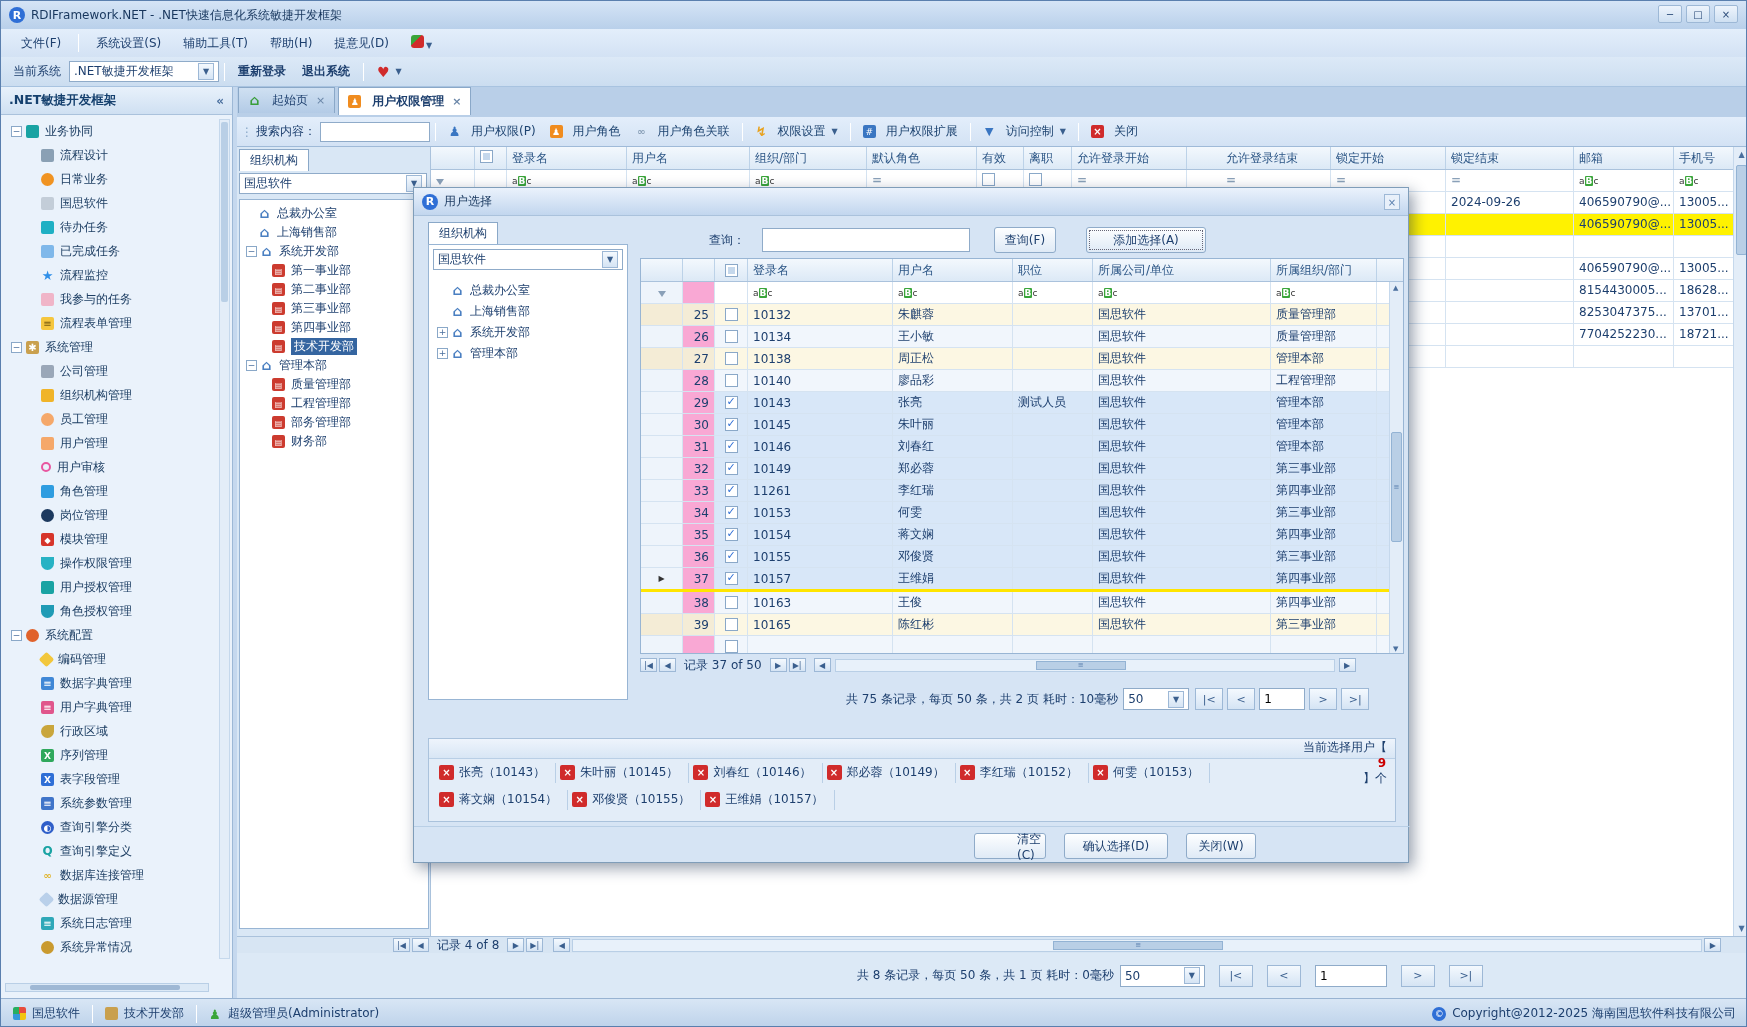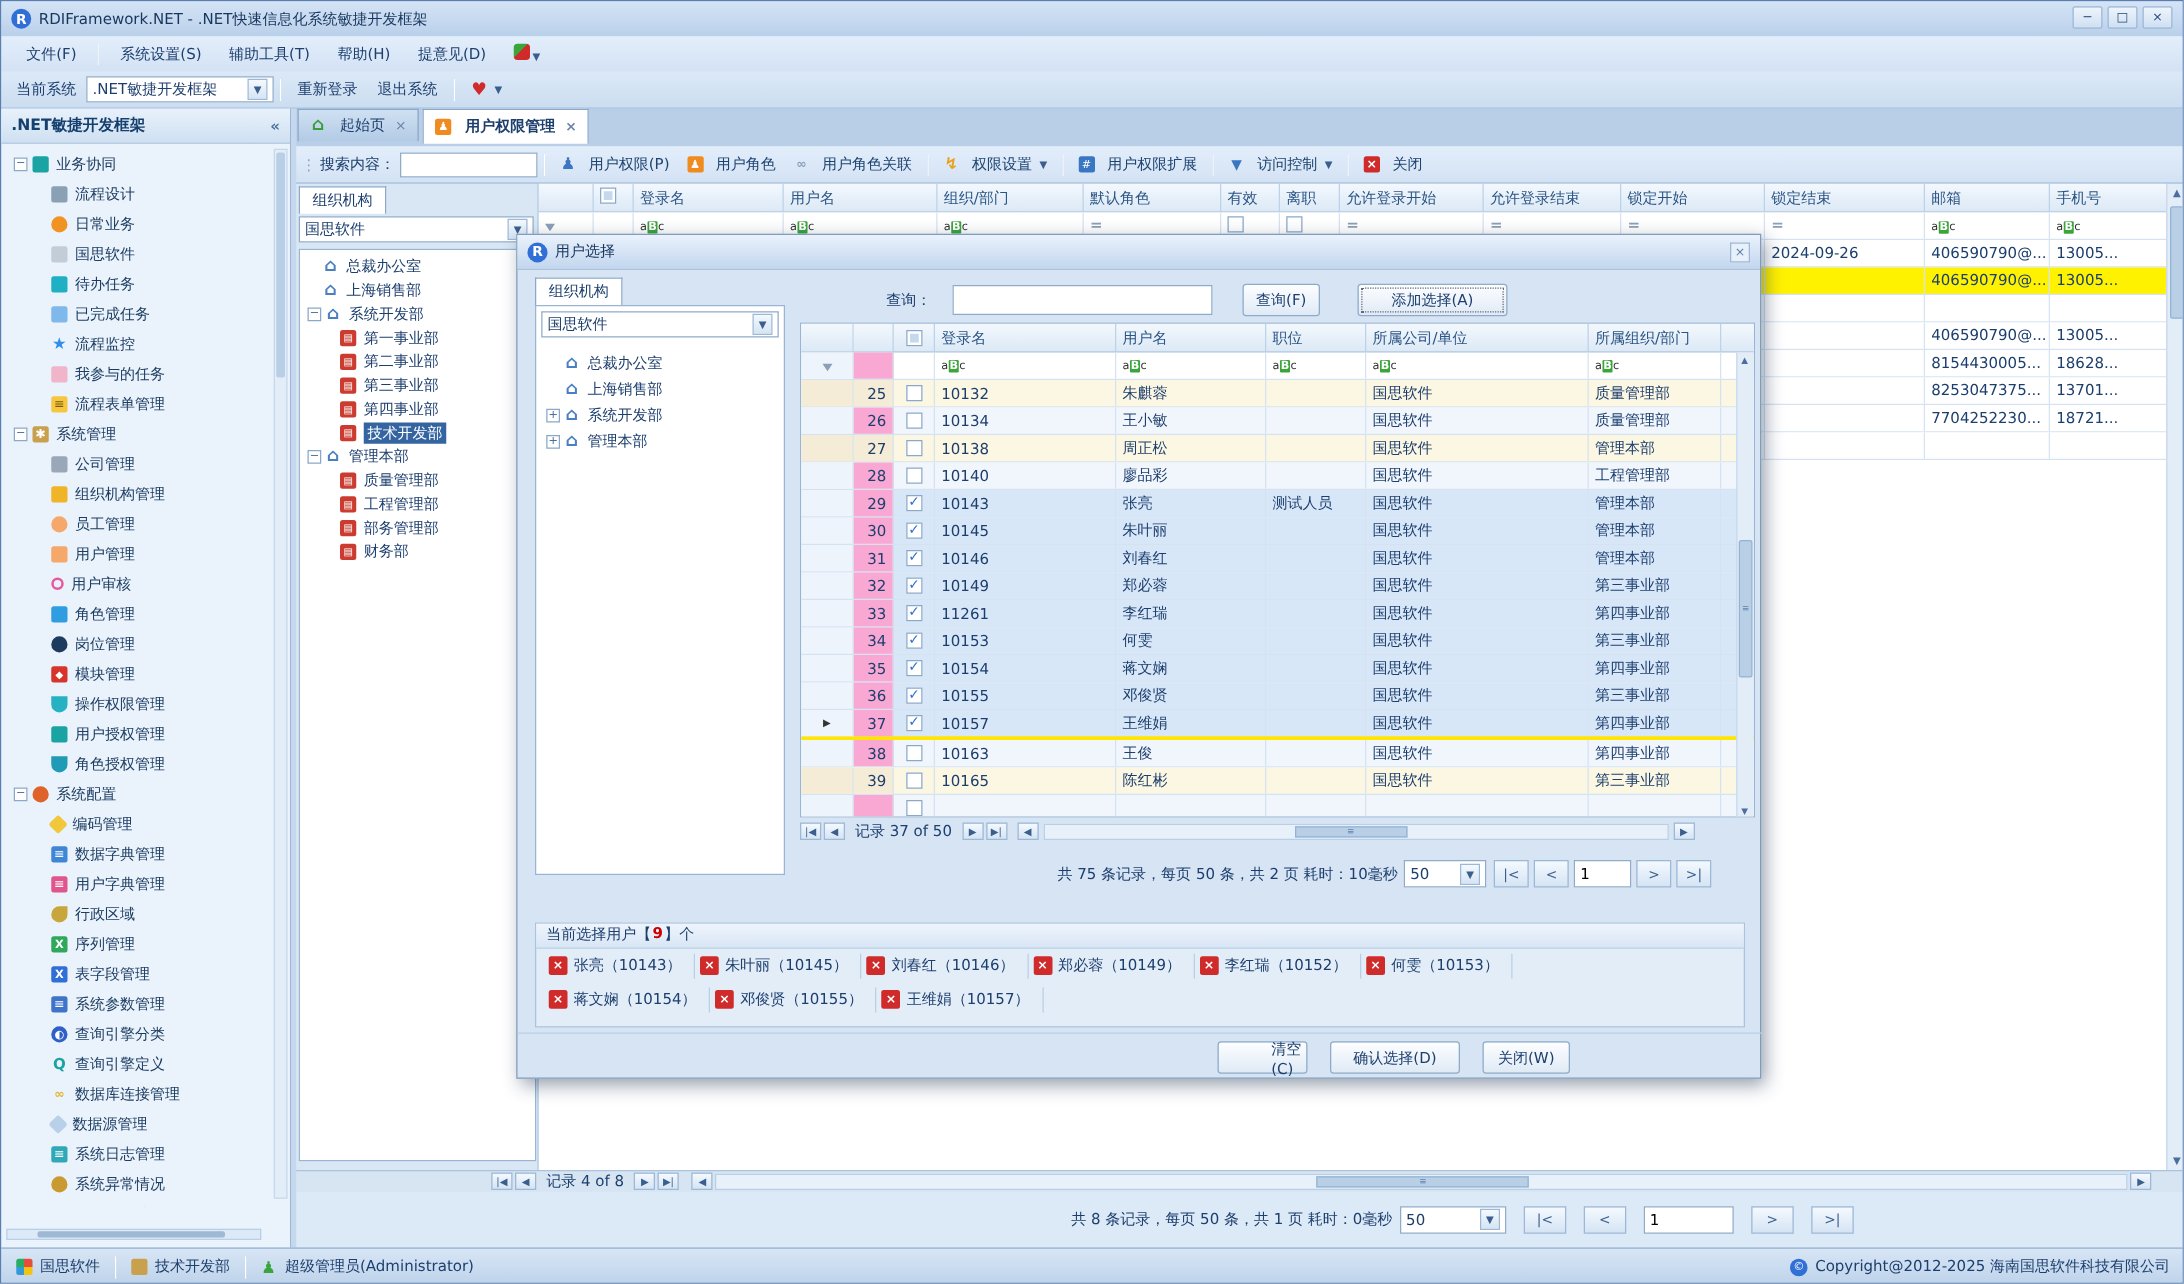--- a/index.html
+++ b/index.html
@@ -11,21 +11,21 @@
   .rlogo{display:inline-flex;width:16px;height:16px;border-radius:50%;background:#2f6fd6;color:#fff;font-weight:bold;font-size:11px;align-items:center;justify-content:center;margin-right:6px;}
   .winbtns{position:absolute;right:10px;top:4px;display:flex;gap:4px;}
   .winbtn{width:24px;height:18px;display:flex;align-items:center;justify-content:center;color:#2a4a78;border:1px solid #9db8d6;border-radius:2px;background:linear-gradient(#eef4fc,#cfe0f2);font-size:10px;}
   
   .menubar{left:0;top:28px;width:1747px;height:28px;background:linear-gradient(#e3eefb,#d3e2f4);display:flex;align-items:center;padding-left:10px;gap:2px;}
   .menuitem{padding:3px 10px;border-radius:2px;}
   .vsep{width:1px;height:18px;background:#aac2dc;margin:0 5px;border-right:1px solid #fff;}
   .toolbar{left:0,top:56px;top:56px;width:1747px;height:30px;background:linear-gradient(#dce9f7,#cbddf0);display:flex;align-items:center;padding-left:12px;border-bottom:1px solid #a8c3e0;}
   .combo{background:#fff;border:1px solid #8fabc9;height:21px;display:inline-flex;align-items:center;padding:0 4px;position:relative;}
   .combo .dd{width:16px;height:17px;margin-left:6px;background:linear-gradient(#f4f9fe,#d5e4f4);border:1px solid #9db8d6;display:flex;align-items:center;justify-content:center;font-size:8px;color:#3a5f8e;}
-  .tbtn{padding:3px 8px;display:inline-flex;align-items:center;gap:4px;}
+  .tbtn{padding:3px 8px;display:inline-flex;align-items:center;gap:4px;font-weight:bold;}
   .heart{color:#d02b2b;font-size:14px;}
   .caret{font-size:8px;color:#3a5f8e;margin-left:2px;}
   .fbicon{width:13px;height:13px;border-radius:3px;background:linear-gradient(135deg,#3aa53a 42%,#d02b2b 42%);display:inline-block;}
   
   .sidebar{left:0;top:86px;width:232px;height:911px;background:#eaf2fb;border-right:1px solid #9db8d6;}
   .sidehead{height:28px;background:linear-gradient(#e8f1fb,#cfe0f2);border-bottom:1px solid #aac2dc;display:flex;align-items:center;justify-content:space-between;padding:0 8px;font-weight:bold;color:#15406e;font-size:12.5px;}
   .collapse{color:#4a6f9e;font-size:12px;}
   .treewrap{position:absolute;left:0;top:32px;width:216px;height:846px;overflow:hidden;padding-left:10px;}
   .ti{height:24px;display:flex;align-items:center;white-space:nowrap;color:#1d3e63;}
   .ti .exp{width:11px;height:11px;border:1px solid #8aa8c8;background:#fff;font-size:9px;line-height:9px;text-align:center;color:#4a6f9e;margin-right:4px;flex:0 0 auto;}
@@ -115,21 +115,21 @@
   .grip{color:#8aa8c8;letter-spacing:-1px;margin-right:4px;}
   .rbtn{display:inline-flex;align-items:center;gap:4px;padding:3px 7px;color:#1d4370;}
   .searchinput{width:110px;height:20px;border:1px solid #8fabc9;background:#fff;margin-left:4px;font-size:12px;padding:0 3px;}
   
   .grid{left:430px;top:146px;width:1302px;height:789px;background:#fff;overflow:hidden;}
   .grow{display:flex;height:22px;border-bottom:1px solid #d5e3f1;background:#fff;}
   .grow.head{height:23px;border-bottom:1px solid #aac2dc;background:linear-gradient(#f3f8fd,#dce9f6);color:#2b5585;}
   .grow.yellow{background:#fff200;}
   .gc{border-right:1px solid #d5e3f1;padding:3px 5px;white-space:nowrap;overflow:hidden;flex:0 0 auto;}
   .grow.head .gc{border-right:1px solid #bcd2e8;}
-  .gc-ind{width:44px;}.gc-chk{width:32px;}.gc-login{width:120px;}.gc-name{width:123px;}.gc-org{width:117px;}.gc-role{width:110px;}.gc-valid{width:47px;}.gc-quit{width:48px;}.gc-as{width:115px;}.gc-ae{width:110px;}.gc-ls{width:115px;}.gc-le{width:128px;}.gc-mail{width:100px;}.gc-ph{width:96px;}
+  .gc-ind{width:44px;}.gc-chk{width:32px;}.gc-login{width:120px;}.gc-name{width:123px;}.gc-org{width:117px;}.gc-role{width:110px;}.gc-valid{width:47px;}.gc-quit{width:48px;}.gc-as{width:115px;}.gc-ae{width:110px;margin-left:34px;}.gc-ls{width:115px;}.gc-le{width:128px;}.gc-mail{width:100px;}.gc-ph{width:96px;}
   .abcico{font-size:9px;color:#333;}
   .abcico b{background:#3aa53a;color:#fff;padding:0 1px;border-radius:1px;font-size:9px;}
   .eqico{color:#8aa0b8;font-weight:bold;}
   .cbox{width:13px;height:13px;border:1px solid #8aa8c8;background:#fff;display:inline-block;position:relative;}
   .cbox.ind::before{content:"";position:absolute;left:2px;top:2px;right:2px;bottom:2px;background:#c5d8ec;}
   .cbox.on::before{content:"✓";position:absolute;left:1px;top:-2px;color:#2f6fd6;font-size:11px;font-weight:bold;}
   .funnelico{display:inline-block;width:0;height:0;border-left:4px solid transparent;border-right:4px solid transparent;border-top:6px solid #8aa0b8;position:relative;top:1px;}
   .gridvscroll{left:1732px;top:146px;width:15px;height:789px;background:#e3edf8;border-left:1px solid #c5d8ec;}
   .gridvscroll .thumb{position:absolute;left:2px;top:18px;width:11px;height:90px;background:#b9cfe6;border:1px solid #93b3d4;border-radius:2px;}
   .gridvscroll .ar{position:absolute;left:0;width:15px;height:15px;color:#4a6f9e;font-size:8px;text-align:center;line-height:15px;}
@@ -186,21 +186,21 @@
   .dc-login{width:145px;}.dc-name{width:120px;}.dc-title{width:80px;}.dc-comp{width:178px;}.dc-dept{width:106px;}
   .drow.cream{background:#fcf7e3;}.drow.cream .dc-ind,.drow.cream .dc-num{background:#f4ecd6;}
   .drow.pale{background:#f1f6fc;}
   .drow.sel{background:#d8e7f8;}
   .drow.cur{border-bottom:3px solid #ffe500;height:24px;}
   .dvscroll{position:absolute;right:0;top:23px;width:14px;height:373px;background:#e3edf8;border-left:1px solid #c5d8ec;}
   .dvscroll .thumb{position:absolute;left:1px;top:150px;width:11px;height:110px;background:#b9cfe6;border:1px solid #93b3d4;border-radius:2px;text-align:center;font-size:7px;color:#5a7fae;line-height:108px;}
   .dpager{position:absolute;left:226px;top:468px;width:764px;height:18px;display:flex;align-items:center;gap:2px;}
   .dsizebar{position:absolute;left:0;top:496px;width:996px;height:30px;display:flex;align-items:center;}
   .selbox{position:absolute;left:14px;top:550px;width:968px;height:84px;background:#e3edf8;border:1px solid #aac2dc;}
-  .selhead{height:20px;background:linear-gradient(#eef4fc,#d8e6f5);border-bottom:1px solid #b9cfe6;display:flex;align-items:flex-start;padding:0 8px;}
+  .selhead{height:20px;background:linear-gradient(#eef4fc,#d8e6f5);border-bottom:1px solid #b9cfe6;display:flex;align-items:flex-end;padding:0 8px;flex-direction:column;}
   .selcount{color:#c00;font-weight:bold;margin:0 1px;}
   .chiprow{display:flex;align-items:center;height:27px;padding-left:6px;}
   .chip{display:inline-flex;align-items:center;gap:5px;padding:0 10px 0 4px;border-right:1px solid #b9cfe6;height:20px;}
   .chipx{width:15px;height:15px;background:#d02b2b;color:#fff;border-radius:2px;font-size:10px;display:inline-flex;align-items:center;justify-content:center;font-weight:bold;}
   .dfooter{position:absolute;left:0;top:638px;width:996px;height:38px;border-top:1px solid #b9cfe6;}
   .clearbtn{position:absolute;left:560px;top:6px;width:72px;height:26px;padding-left:42px;}
   .confirmbtn{position:absolute;left:650px;top:6px;width:104px;height:26px;}
   .closebtn{position:absolute;left:772px;top:6px;width:70px;height:26px;}
   .splitter{left:232px;top:86px;width:4px;height:911px;background:#c5d8ee;}
   .rowmark{color:#333;font-size:8px;}

